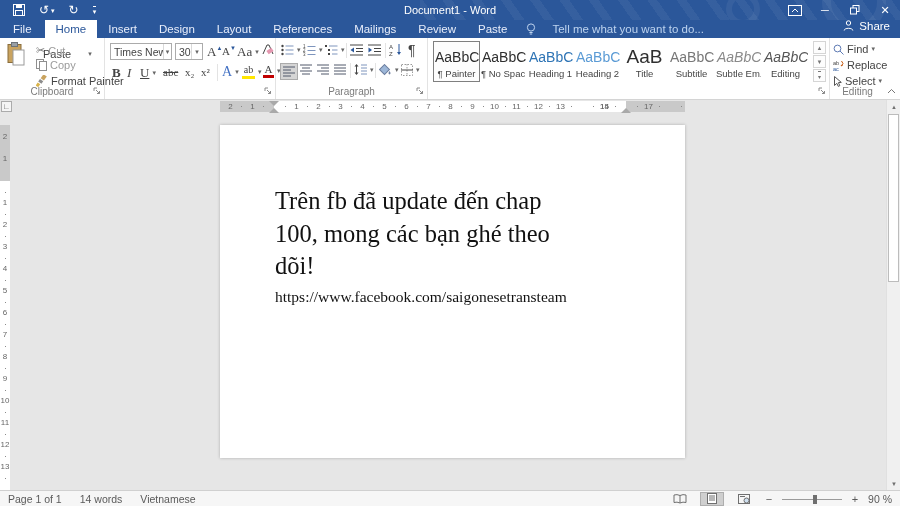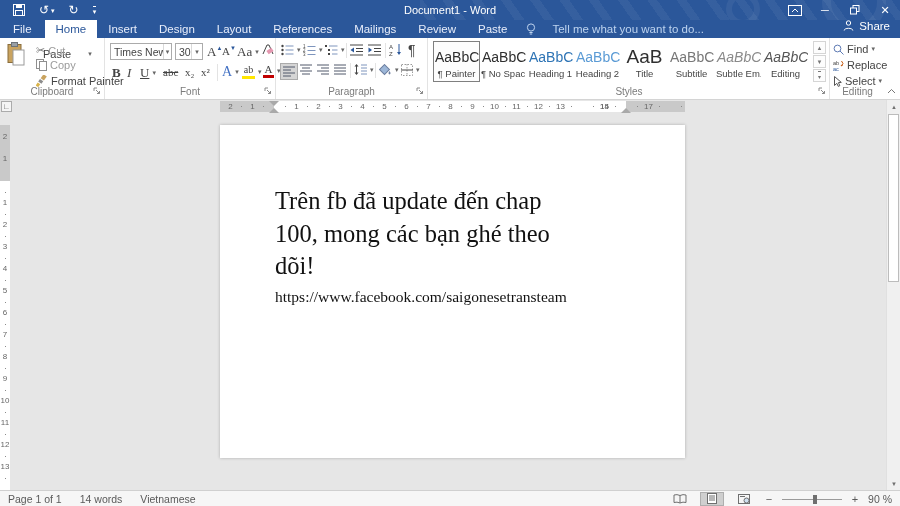--- a/index.html
+++ b/index.html
@@ -263,21 +263,20 @@
           <span class="arrow">▾</span>
         </div>
       <div class="rbtn" style="left:137px;top:26px;">
         <span class="underbar"><span class="fmt" style="font-size:10px;">ab</span><span class="bar" style="background:#ffe600;width:13px;"></span></span>
         <span class="arrow">▾</span>
       </div>
       <div class="rbtn" style="left:158px;top:26px;">
         <span class="underbar"><span class="fmt" style="font-size:11px;">A</span><span class="bar" style="background:#c00000;width:11px;"></span></span>
         <span class="arrow">▾</span>
       </div>
-      <div class="glabel">Font</div>
       <span class="launcher"><svg width="8" height="8" viewBox="0 0 8 8">
             <path d="M1 1h3M1 1v3" stroke="#8a8a8a" fill="none"></path>
             <path d="M3 3l3.5 3.5M6.5 4v2.5H4" stroke="#8a8a8a" fill="none"></path>
           </svg></span>
     </div>
 
     <div class="rgroup" style="left:276px;width:152px;">
       <div class="rbtn" style="left:5px;top:6px;">
         <svg width="13" height="12" viewBox="0 0 13 12">
             <circle cx="1.5" cy="2" r="1.2" fill="#444"></circle>
@@ -444,21 +443,20 @@
             <div class="sname">Editing</div>
           </div>
         </div>
       <div class="gal-scroll">
         <div class="gal-btn">▲</div>
         <div class="gal-btn">▼</div>
         <div class="gal-btn">
             <span style="border-top:1px solid #777;font-size:6px;padding-top:1px;">▾</span>
           </div>
       </div>
-      <div class="glabel">Styles</div>
       <span class="launcher"><svg width="8" height="8" viewBox="0 0 8 8">
             <path d="M1 1h3M1 1v3" stroke="#8a8a8a" fill="none"></path>
             <path d="M3 3l3.5 3.5M6.5 4v2.5H4" stroke="#8a8a8a" fill="none"></path>
           </svg></span>
     </div>
 
     <div class="rgroup" style="left:830px;width:55px;border-right:none;">
       <div class="rbtn" style="left:3px;top:5px;text-align:right;">
         <svg width="11" height="11" viewBox="0 0 11 11">
             <circle cx="4.5" cy="4.5" r="3.4" fill="none" stroke="#5f7bb4"></circle>

